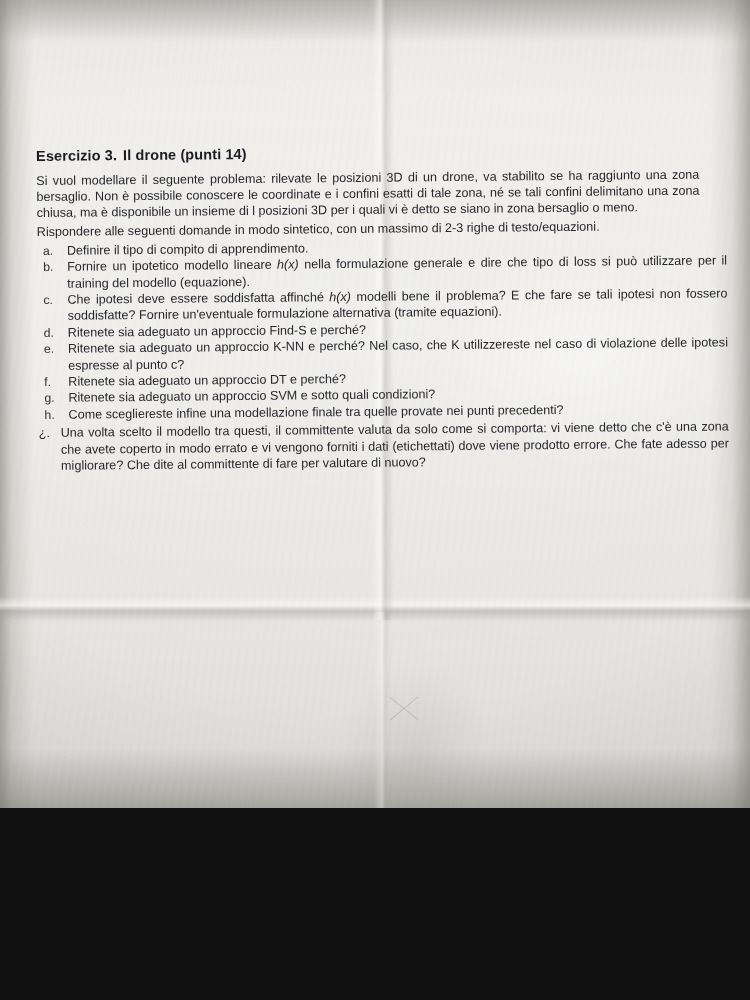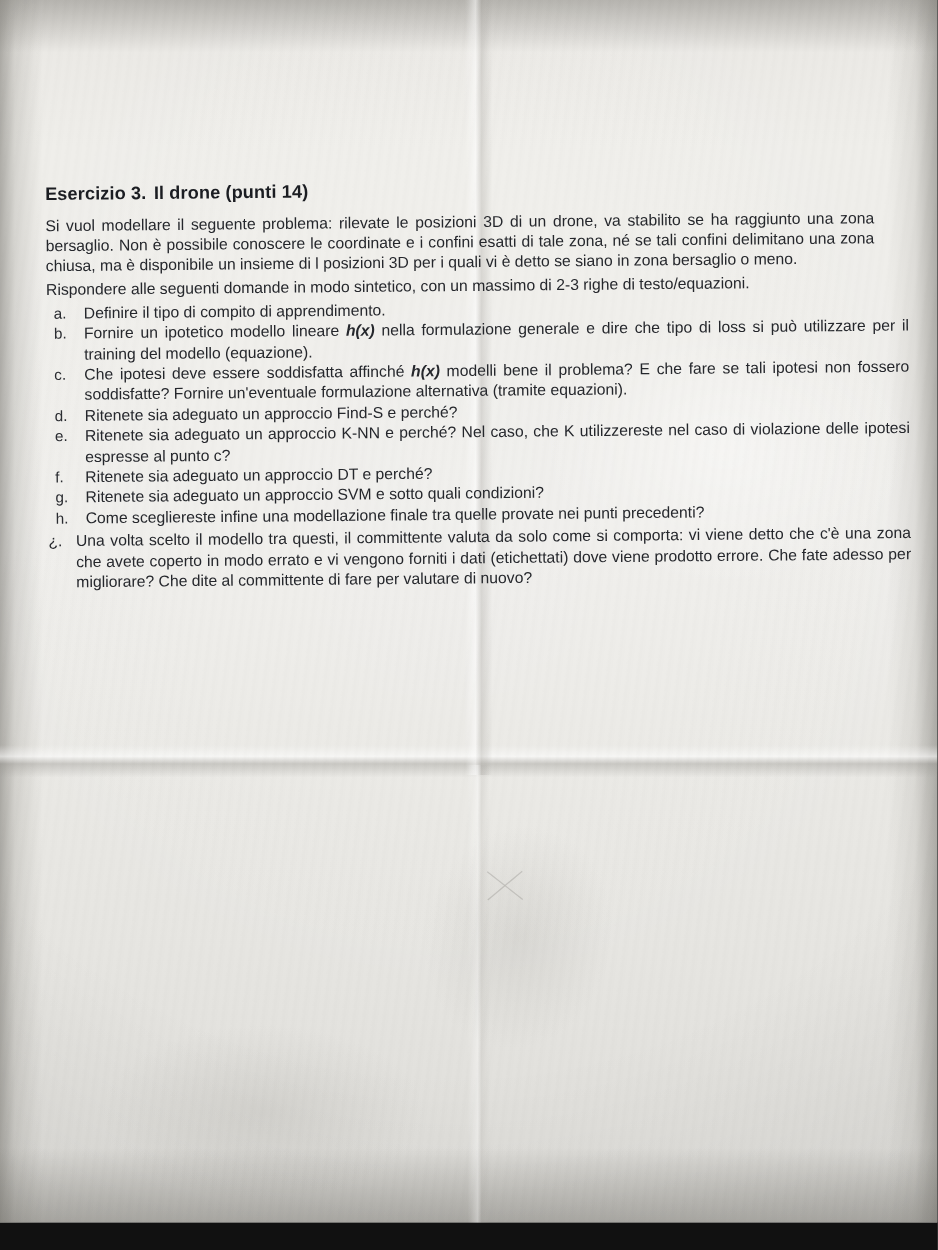--- a/index.html
+++ b/index.html
@@ -11,21 +11,21 @@
     width: 750px;
     height: 1000px;
     overflow: hidden;
     font-family: "Liberation Sans", sans-serif;
   }
 
   
   #sheet {
     position: relative;
     width: 750px;
-    height: 978px;
+    height: 808px;
     background:
       
       radial-gradient(120% 90% at 48% 38%, rgba(255,255,255,0.10) 0%, rgba(0,0,0,0.00) 55%, rgba(0,0,0,0.10) 100%),
       linear-gradient(180deg, #e9e7e3 0%, #efeeea 12%, #efeeeb 45%, #eae9e5 62%, #e6e5e1 78%, #dddcd8 100%);
     overflow: hidden;
   }
 
   
   .edge {
     position: absolute;
@@ -147,21 +147,21 @@
     color: #25272c;
   }
   ol.qlist > li .mk {
     position: absolute;
     left: 6px;
     top: 0;
     font-size: 12.2px;
     color: #2a2c31;
   }
   ol.qlist > li.wide { width: 660px; }
-  ol.qlist > li .it { font-style: italic; font-weight: bold; }
+  ol.qlist > li .it { font-style: italic; font-weight: normal; }
 
   .final {
     position: relative;
     margin-top: 2px;
     padding-left: 22px;
     width: 668px;
     font-size: 12.6px;
     line-height: 16.4px;
     text-align: justify;
     color: #25272c;

